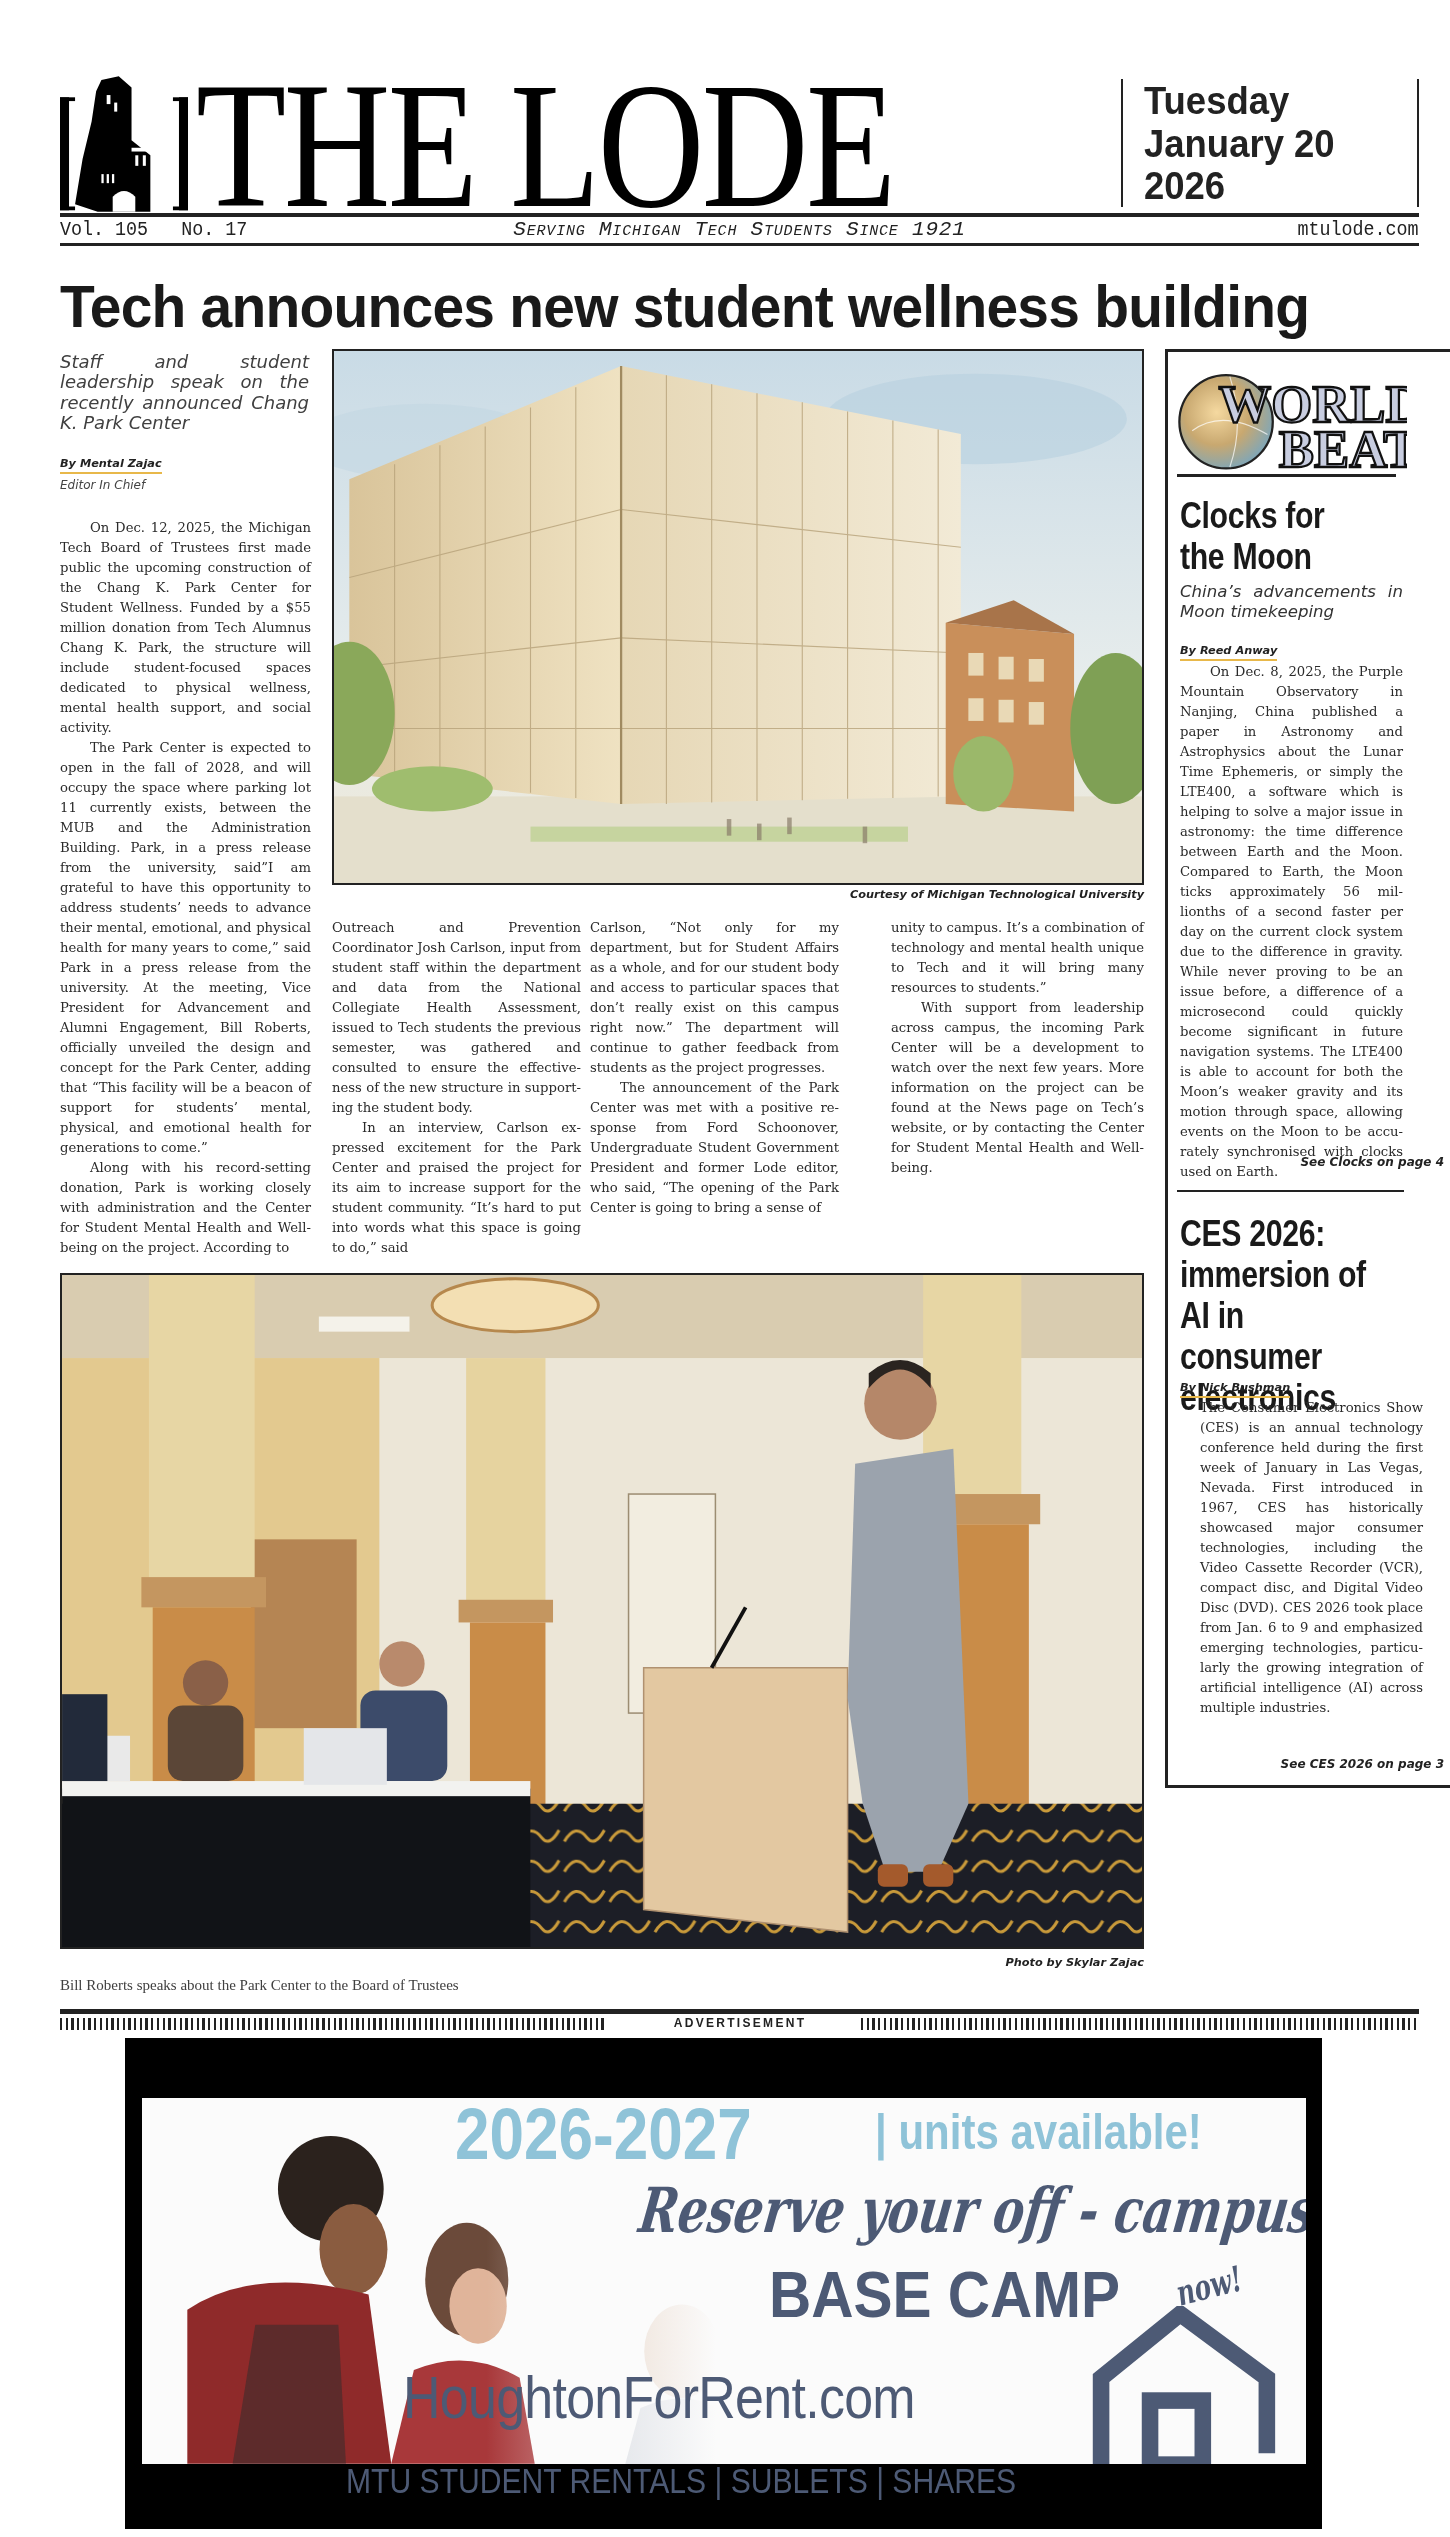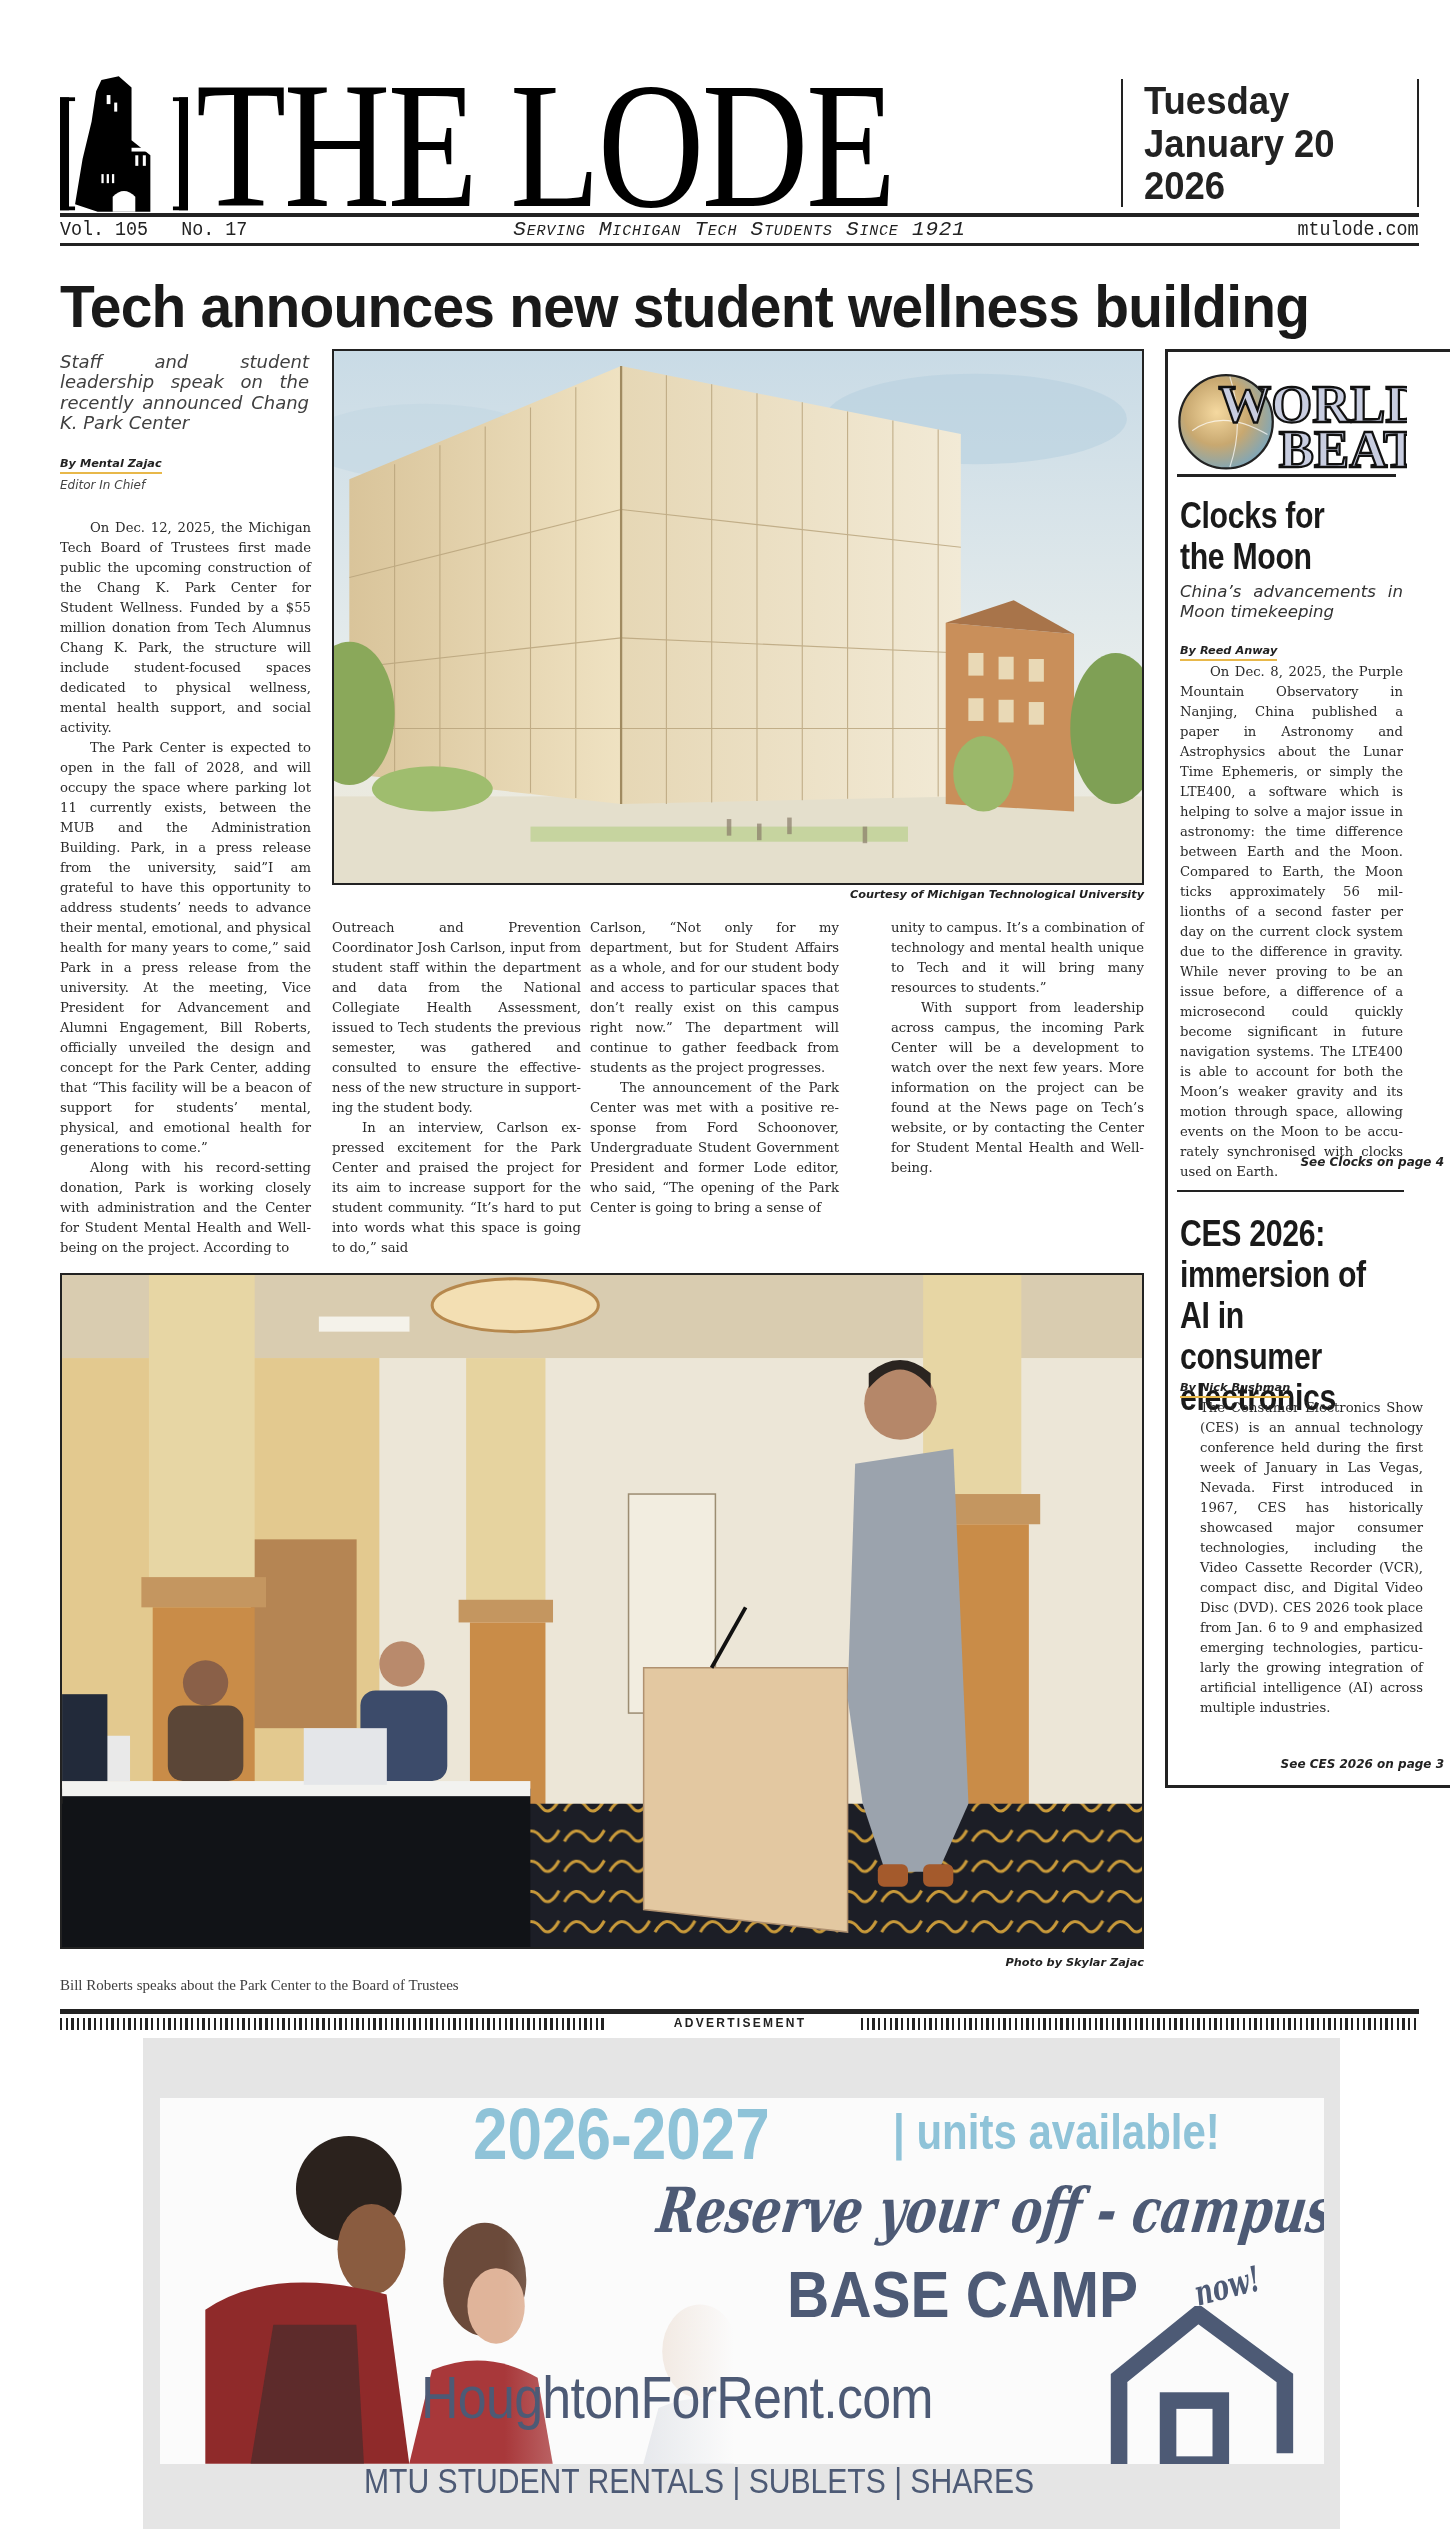--- a/index.html
+++ b/index.html
@@ -43,21 +43,21 @@
   .see-more { position: absolute; right: 12px; font-family: "DejaVu Sans", sans-serif; font-style: italic; font-weight: bold; font-size: 12px; color: #222; text-align: right; }
 
   
   .photo { position: absolute; left: 60px; top: 1273px; width: 1084px; height: 676px; border: 2.3px solid #222; overflow: hidden; background: #d6c7a2; }
   .photo-caption { position: absolute; left: 60px; top: 1977px; font-family: "Liberation Serif", serif; font-size: 15px; color: #404040; }
 
   
   .ad-rule { position: absolute; left: 60px; top: 2009px; width: 1359px; height: 4.5px; background: #222; }
   .ad-bars { position: absolute; top: 2018px; height: 12px; background: repeating-linear-gradient(90deg, #222 0 2.3px, transparent 2.3px 5.7px); }
   .ad-label { position: absolute; left: 0; width: 1480px; top: 2016px; text-align: center; font-family: "Liberation Sans", sans-serif; font-weight: bold; font-size: 12px; letter-spacing: 2.3px; color: #222; }
-  .ad { position: absolute; left: 143px; top: 2038px; width: 1197px; height: 491px; background: #e5e5e5; }
+  .ad { position: absolute; left: 125px; top: 2038px; width: 1197px; height: 491px; background: #000000; }
   .ad-inner { position: absolute; left: 16.6px; top: 60px; width: 1164px; height: 366px; background: #fbfbfb; overflow: hidden; }
   .ad-year { position: absolute; left: 313px; top: -6px; font-family: "Liberation Sans", sans-serif; font-weight: bold; font-size: 73px; line-height: 83px; color: #8fc3d8; transform: scaleX(0.85); transform-origin: left; white-space: nowrap; }
   .ad-units { position: absolute; left: 733px; top: 4.5px; font-family: "Liberation Sans", sans-serif; font-weight: bold; font-size: 50px; color: #8fc3d8; transform: scaleX(0.84); transform-origin: left; white-space: nowrap; }
   .ad-script { position: absolute; left: 498px; top: 76px; font-family: "DejaVu Serif", serif; font-style: italic; font-weight: bold; font-size: 62px; color: #4d5a75; transform: scaleX(0.75) skewX(-10deg); transform-origin: left; white-space: nowrap; }
   .ad-base { position: absolute; left: 627px; top: 159px; font-family: "Liberation Sans", sans-serif; font-weight: bold; font-size: 65px; color: #4d5a75; transform: scaleX(0.9); transform-origin: left; white-space: nowrap; }
   .ad-now { position: absolute; left: 1035px; top: 175px; font-family: "DejaVu Serif", serif; font-style: italic; font-weight: bold; font-size: 35px; color: #4d5a75; transform: rotate(-14deg) scaleX(0.7); transform-origin: left; white-space: nowrap; }
   .ad-url { position: absolute; left: 278px; top: 326px; font-family: "Liberation Sans", sans-serif; font-size: 59px; color: #4d5a75; transform: scaleX(0.88); transform-origin: left; white-space: nowrap; letter-spacing: -0.8px; }
   .ad-tag { position: absolute; left: 221px; top: 423px; font-family: "Liberation Sans", sans-serif; font-size: 35px; color: #4d5a75; transform: scaleX(0.86); transform-origin: left; white-space: nowrap; }
 </style>
 </head>

